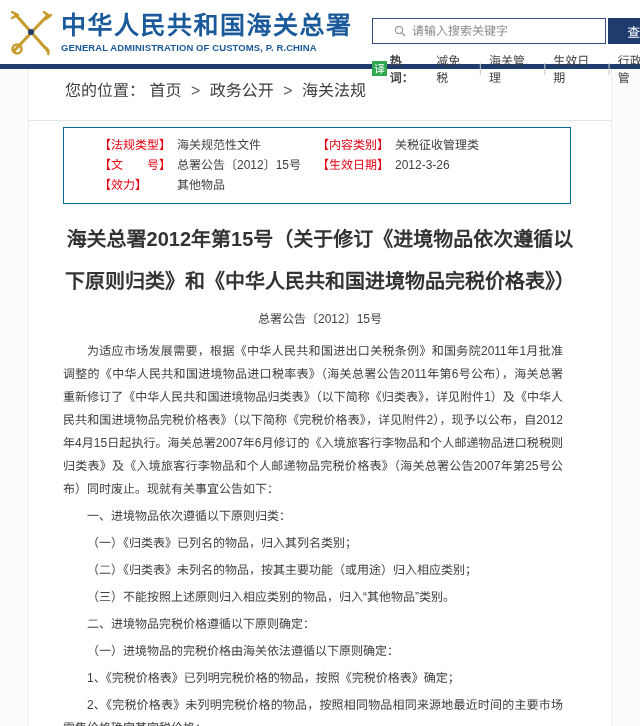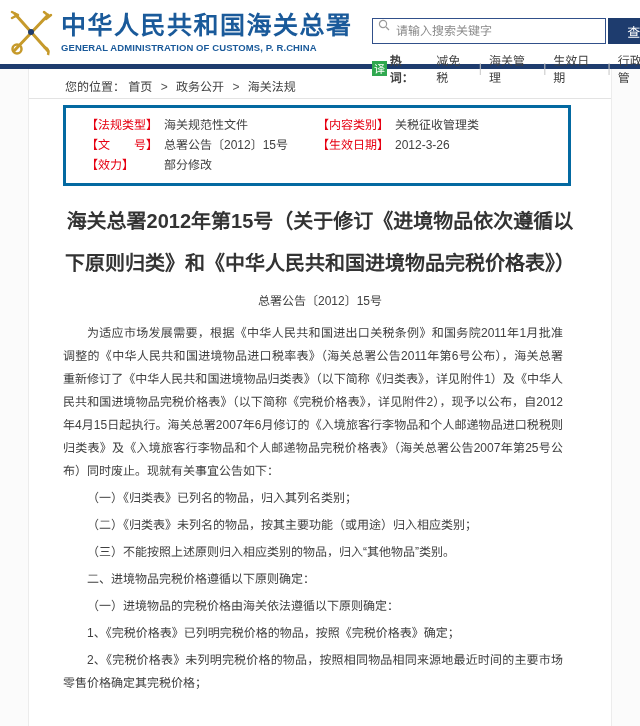--- a/index.html
+++ b/index.html
@@ -15,46 +15,46 @@
   
   .site-header { position: relative; height: 64px; background: #ffffff; }
   .brand { position: absolute; left: 8px; top: 7px; display: flex; align-items: center; gap: 7px; cursor: pointer; }
   .logo { width: 46px; height: 50px; flex: 0 0 auto; }
   .brand-text { display: flex; flex-direction: column; }
   .site-title { font-size: 25px; font-weight: bold; color: #1a5a9a; letter-spacing: 1.5px; line-height: 28px; }
   .site-subtitle { font-size: 9.5px; font-weight: bold; color: #1a5a9a; letter-spacing: 0.1px; margin-top: 3px; }
 
   .search-area { position: absolute; left: 372px; top: 18px; width: 300px; }
   .search-row { display: flex; height: 26px; }
-  .search-box { display: flex; width: 236px; background: #fff; border: 1px solid #31508a; padding: 0 5px; }
+  .search-box { display: flex; align-items: center; width: 236px; background: #fff; border: 1px solid #31508a; padding: 0 21px; }
   .search-box input { border: none; outline: none; width: 100%; font-size: 12px; color: #333;
                       font-family: "Liberation Sans", "DejaVu Sans", sans-serif; }
   .search-box input::placeholder { color: #8a8a8a; }
   .mag-icon { flex: 0 0 auto; margin-right: 4px; }
   .search-btn { width: 64px; margin-left: 2px; background: #1e3c6e; color: #fff; border: none;
                 font-size: 13px; cursor: pointer; font-family: inherit; }
   .hotwords-row { display: flex; align-items: center; margin-top: 7px; font-size: 12px; color: #404040; }
   .translate-badge { width: 15px; height: 15px; background: #2fa84f; color: #fff; font-size: 11px;
                      display: flex; align-items: center; justify-content: center; margin-right: 3px; cursor: pointer; }
   .hotwords-label { font-weight: bold; margin-right: 4px; }
   .hotword { color: #404040; text-decoration: none; margin: 0 7px; cursor: pointer; }
   .hw-sep { color: #c8c8c8; }
 
   .navy-bar { height: 5px; background: #1e3c6e; }
 
   
   .container { margin: 0 28px; width: 584px; background: #fff; min-height: 657px;
                border-left: 1px solid #ececec; border-right: 1px solid #ececec; }
 
-  .breadcrumb { padding: 8px 0 4px 36px; font-size: 12px; border-bottom: 1px solid #e3e3e3; color: #404040; }
+  .breadcrumb { padding: 8px 0 19px 36px; font-size: 16px; border-bottom: 1px solid #e3e3e3; color: #404040; }
   .breadcrumb a { color: #404040; text-decoration: none; cursor: pointer; }
   .b-sep { margin: 0 5px; color: #555; }
 
   
-  .meta-box { margin: 6px 40px 0 34px; border: 3px solid #0369a1; padding: 7px 20px 8px; font-size: 12px; }
+  .meta-box { margin: 6px 40px 0 34px; border: 1px solid #0369a1; padding: 7px 35px 8px; font-size: 12px; }
   .meta-grid { display: grid; grid-template-columns: 1fr 1fr; }
   .meta-field { line-height: 20px; white-space: nowrap; }
   .meta-label { color: #e60012; display: inline-block; min-width: 78px; }
   .meta-value { color: #404040; }
   .meta-note { line-height: 20px; color: #404040; text-align: justify; }
   .meta-note .meta-label { min-width: 0; margin-right: 2px; }
 
   
   .doc-title { margin: 14px 28px 0; text-align: center; font-size: 20px; font-weight: bold;
                color: #333; line-height: 42px; }
@@ -132,31 +132,32 @@
         <div class="meta-field">
           <span class="meta-label">【内容类别】</span><span class="meta-value">关税征收管理类</span>
         </div>
         <div class="meta-field">
           <span class="meta-label">【文　　号】</span><span class="meta-value">总署公告〔2012〕15号</span>
         </div>
         <div class="meta-field">
           <span class="meta-label">【生效日期】</span><span class="meta-value">2012-3-26</span>
         </div>
         <div class="meta-field">
-          <span class="meta-label">【效力】</span><span class="meta-value">部分修改</span>
+          <span class="meta-label">【效力】</span><span class="meta-value">其他物品</span>
         </div>
         <div class="meta-field"></div>
       </div>
     </div>
 
     <h1 class="doc-title">海关总署2012年第15号（关于修订《进境物品依次遵循以下原则归类》和《中华人民共和国进境物品完税价格表》）</h1>
     <div class="doc-number">总署公告〔2012〕15号</div>
 
     <div class="doc-body">
       <p>为适应市场发展需要，根据《中华人民共和国进出口关税条例》和国务院2011年1月批准调整的《中华人民共和国进境物品进口税率表》（海关总署公告2011年第6号公布），海关总署重新修订了《中华人民共和国进境物品归类表》（以下简称《归类表》，详见附件1）及《中华人民共和国进境物品完税价格表》（以下简称《完税价格表》，详见附件2），现予以公布，自2012年4月15日起执行。海关总署2007年6月修订的《入境旅客行李物品和个人邮递物品进口税税则归类表》及《入境旅客行李物品和个人邮递物品完税价格表》（海关总署公告2007年第25号公布）同时废止。现就有关事宜公告如下：</p>
+      <p>一、进境物品依次遵循以下原则归类：</p>
       <p>（一）《归类表》已列名的物品，归入其列名类别；</p>
       <p>（二）《归类表》未列名的物品，按其主要功能（或用途）归入相应类别；</p>
       <p>（三）不能按照上述原则归入相应类别的物品，归入“其他物品”类别。</p>
       <p>二、进境物品完税价格遵循以下原则确定：</p>
       <p>（一）进境物品的完税价格由海关依法遵循以下原则确定：</p>
       <p>1、《完税价格表》已列明完税价格的物品，按照《完税价格表》确定；</p>
       <p>2、《完税价格表》未列明完税价格的物品，按照相同物品相同来源地最近时间的主要市场零售价格确定其完税价格；</p>
 
     </div>
 

